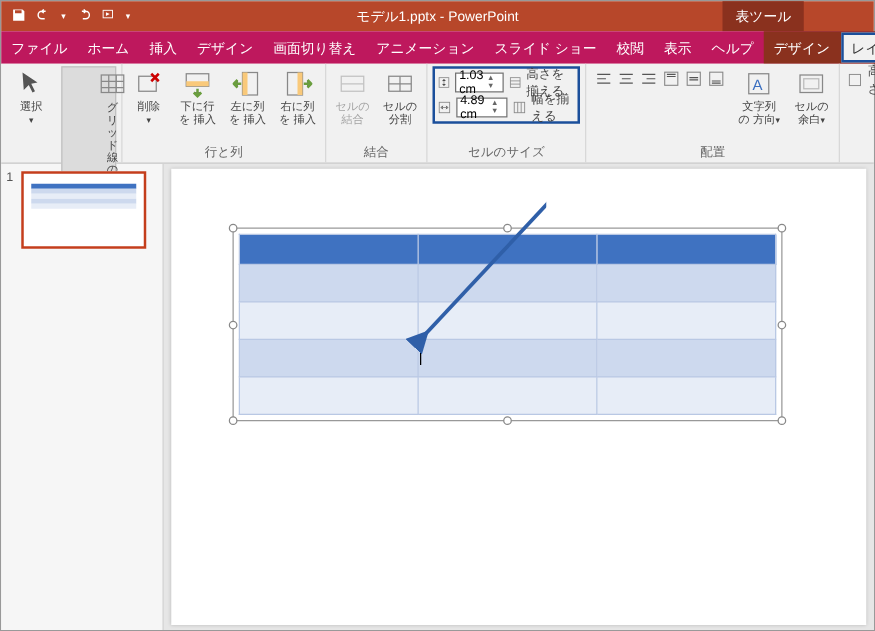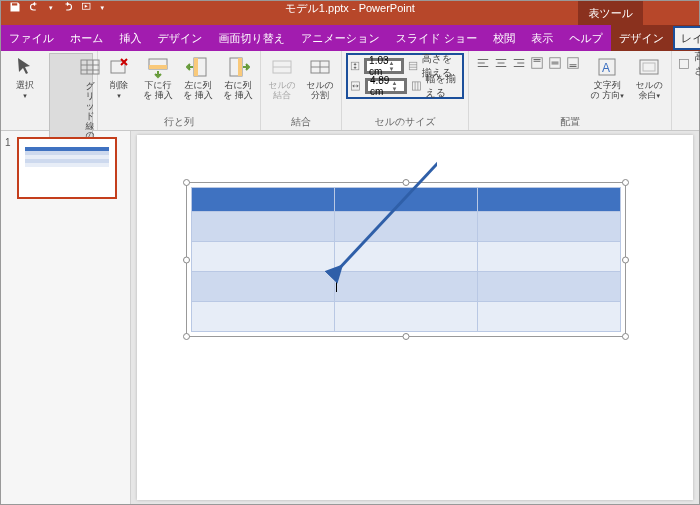--- a/index.html
+++ b/index.html
@@ -1,27 +1,27 @@
 <!DOCTYPE html>
 <html><head>
 <meta charset="utf-8">
 <style>
   * { box-sizing: border-box; margin: 0; padding: 0; }
   html, body { width: 700px; height: 505px; overflow: hidden; font-family: "Yu Gothic UI", "Meiryo", sans-serif; font-size: 11px; background: #fff; }
   .frame { width: 700px; height: 505px; border: 1px solid #999; display: flex; flex-direction: column; }
 
   
-  .titlebar { height: 24px; background: #b7472a; color: #fff; display: flex; align-items: flex-start; position: relative; }
+  .titlebar { height: 24px; background: #b7472a; color: #fff; display: flex; align-items: center; position: relative; }
   .qat { display: flex; align-items: center; gap: 8px; padding-left: 8px; }
   .qat svg { width: 12px; height: 12px; }
   .titlecenter { position: absolute; left: 0; right: 0; text-align: center; pointer-events: none; font-size: 11px; }
   .tool-ctx-title { position: absolute; right: 56px; top: 0; height: 24px; background: #8a311e; display: flex; align-items: center; padding: 0 10px; color: #fff; font-size: 11px; }
 
   
-  .tabrow { height: 26px; background: #a21caf; color: #fff; display: flex; align-items: stretch; font-size: 11px; position: relative; }
+  .tabrow { height: 26px; background: #be185d; color: #fff; display: flex; align-items: stretch; font-size: 11px; position: relative; }
   .tabrow .tab { padding: 0 8px; display: flex; align-items: center; cursor: pointer; white-space: nowrap; }
   .tabrow .spacer { flex: 1; }
   .tool-ctx-tabs { display: flex; align-items: stretch; background: #8a311e; }
   .tool-ctx-tabs .tab.active { border: 2px solid #1b4f9b; background: #f1f1f1; color: #333; margin: 1px; padding: 0 6px; }
 
   
   .ribbon { height: 80px; background: #f1f1f1; border-bottom: 1px solid #c8c8c8; display: flex; position: relative; }
   .group { display: flex; flex-direction: column; border-right: 1px solid #d8d8d8; padding: 2px 4px 1px; }
   .group-body { flex: 1; display: flex; align-items: flex-start; gap: 4px; }
   .group-label { font-size: 10px; text-align: center; color: #666; padding-top: 1px; }
@@ -30,21 +30,21 @@
   .bigbtn .lbl { font-size: 9px; color: #444; text-align: center; line-height: 1.1; }
   .icon24 { width: 24px; height: 24px; }
   .icon16 { width: 16px; height: 16px; }
   .caret { font-size: 7px; color: #444; }
   .mini-col { display: flex; gap: 2px; }
   .mini-row { display: flex; align-items: center; gap: 4px; height: 18px; }
 
   
   .cellsize { display: flex; flex-direction: column; gap: 2px; padding: 2px; }
   .cs-row { display: flex; align-items: center; gap: 4px; height: 18px; }
-  .spin { width: 56px; height: 16px; border: 3px solid #737373; background: #fff; display: flex; align-items: center; font-size: 10px; padding: 0 2px; }
+  .spin { width: 56px; height: 16px; border: 1px solid #737373; background: #fff; display: flex; align-items: center; font-size: 10px; padding: 0 2px; }
   .spin .val { flex: 1; }
   .spin .arrows { width: 10px; display: flex; flex-direction: column; line-height: 6px; font-size: 6px; color: #666; }
   .cs-label { font-size: 10px; color: #444; }
   .highlight { border: 2px solid #1b4f9b; }
 
   
   .alnrow { display:flex; gap:2px; }
   .alnbtn { width:16px; height:16px; border:1px solid transparent; display:flex; align-items:center; justify-content:center; }
 
   

